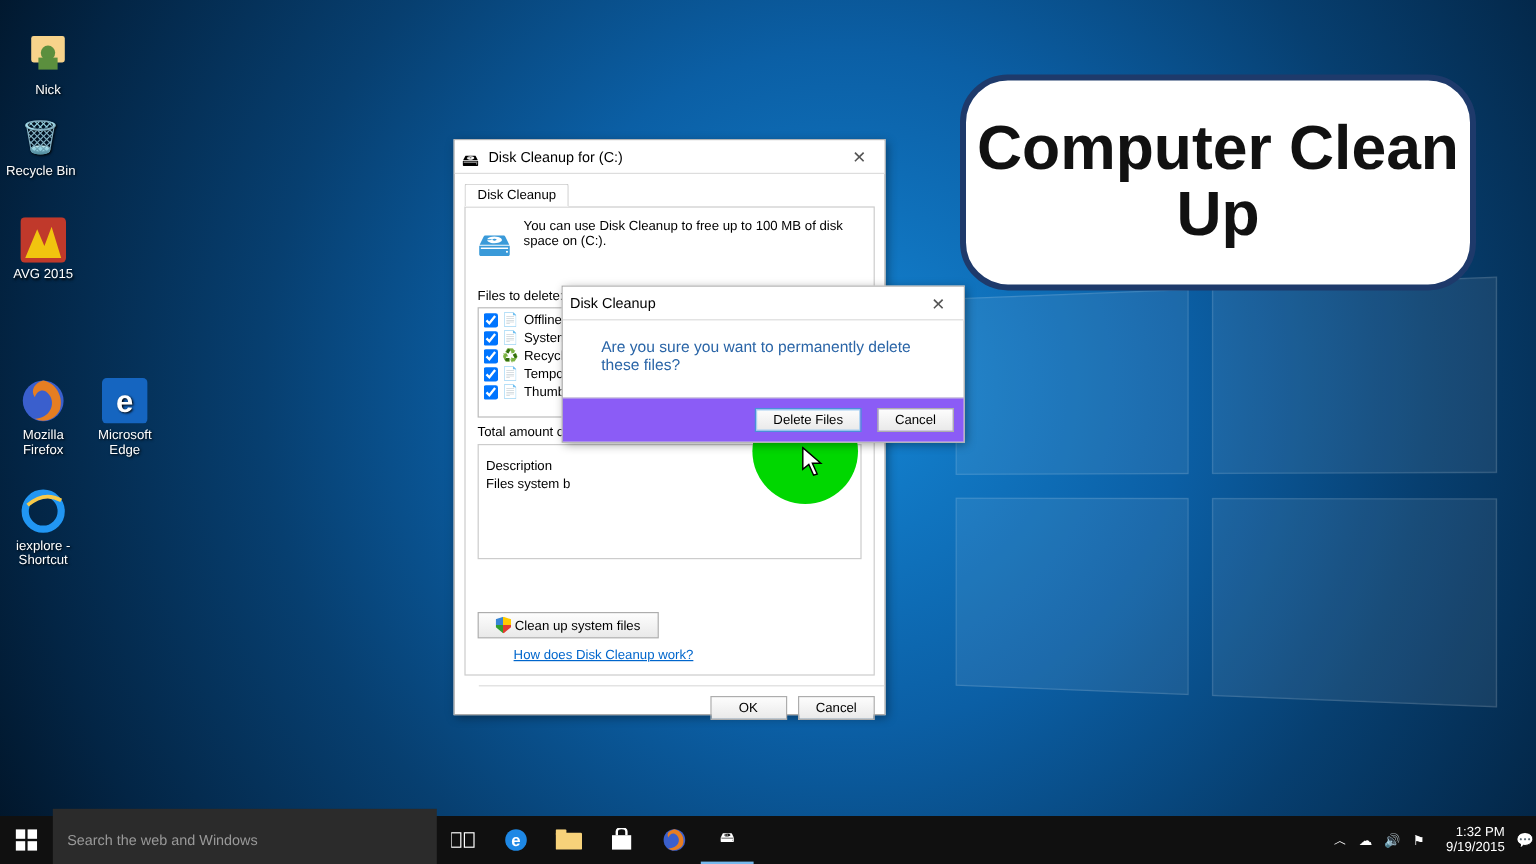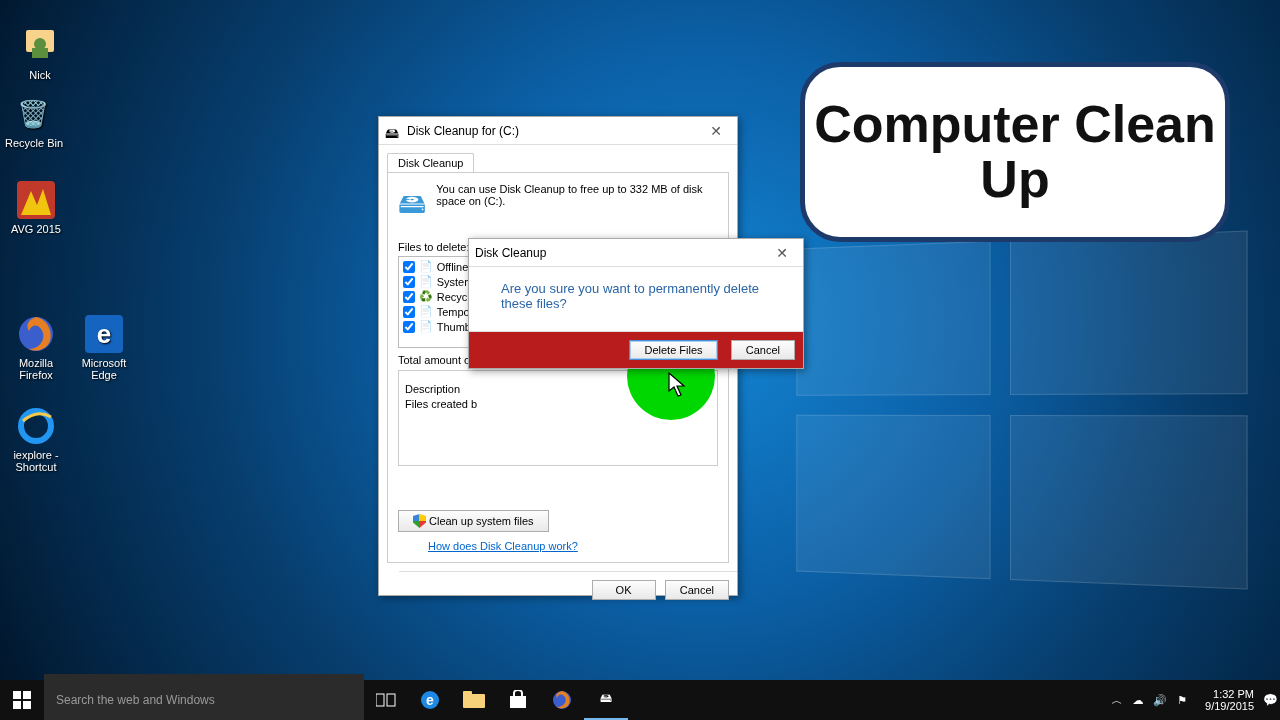--- a/index.html
+++ b/index.html
@@ -38,21 +38,21 @@
 .filelist input[type=checkbox]{ width:12px; height:12px; }
 .btn { display:inline-block; padding:3px 14px; border:1px solid #adadad; background:linear-gradient(#fdfdfd,#e9e9e9); font-size:11px; cursor:pointer; min-width:64px; text-align:center; }
 .btn.hl { border:1px solid #4a90d9; box-shadow:0 0 0 1px #a4cef2 inset; }
 .btnrow { text-align:right; padding:8px; border-top:1px solid #ddd;margin-left:20px; }
 .link { color:#0066cc; text-decoration:underline; font-size:11px; cursor:pointer;margin-left:30px; }
 
 
 .dialog.confirm { left:468px; top:238px; width:336px; background:#fff; z-index:10; }
 .dialog.confirm .titlebar { background:#fff; }
 .dialog.confirm .msg { padding:14px 32px 20px; color:#2a65a7; font-size:13px; }
-.dialog.confirm .cbtm { border-top:1px solid #ddd; padding:8px; text-align:right; background:#b91c1c; }
+.dialog.confirm .cbtm { border-top:1px solid #ddd; padding:8px; text-align:right; background:#8b5cf6; }
 
 
 .hlcircle { position:absolute; left:627px; top:332px; width:88px; height:88px; border-radius:50%; background:#00d700; z-index:8; }
 .cursor { position:absolute; left:668px; top:372px; z-index:20; }
 
 
 .bubble { position:absolute; left:800px; top:62px; width:430px; height:180px; background:#fff; border:5px solid #1e3a6b; border-radius:40px; display:flex; align-items:center; justify-content:center; font-size:52px; font-weight:600; color:#111; line-height:1.05; text-align:center; z-index:30; }
 .bubble-tail { position:absolute; left:792px; top:220px; width:0; height:0; z-index:29; }
 
 
@@ -130,21 +130,21 @@
 <div class="dialog main">
   <div class="titlebar">
     <span class="ticon">🖴</span>
     <span class="ttxt">Disk Cleanup for  (C:)</span>
     <span class="close">✕</span>
   </div>
   <div class="tabhdr"><span class="tab">Disk Cleanup</span></div>
   <div class="tabbody">
     <div class="infobox">
       <div class="dicon">🖴</div>
-      <div>You can use Disk Cleanup to free up to 332 MB of disk space on  (C:).</div>
+      <div>You can use Disk Cleanup to free up to 100 MB of disk space on  (C:).</div>
     </div>
     <div class="lblsm">Files to delete:</div>
     <div class="filelist">
       <div class="row">
           <input type="checkbox" checked="" style="">
           <span>📄</span>
           <span>Offline webpages</span>
           <span style="margin-left:auto">11.0 KB</span>
         </div>
       <div class="row">
@@ -164,21 +164,21 @@
         </div>
       <div class="row">
           <input type="checkbox" checked="" style="">
           <span>📄</span>
           <span>Thumb</span>
         </div>
     </div>
     <div class="lblsm">Total amount of</div>
     <div style="border:1px solid #ccc; padding:6px; margin-top:4px; height:96px;">
       <div class="lblsm">Description</div>
-      <div style="font-size:11px;">Files created b</div>
+      <div style="font-size:11px;">Files system b</div>
     </div>
     <div style="margin:44px 0 8px;">
       <span class="btn"><span class="shield"></span><span>Clean up system files</span></span>
     </div>
     <div><span class="link">How does Disk Cleanup work?</span></div>
   </div>
   <div class="btnrow">
     <span class="btn">OK</span>
     <span class="btn" style="margin-left:6px;">Cancel</span>
   </div>

